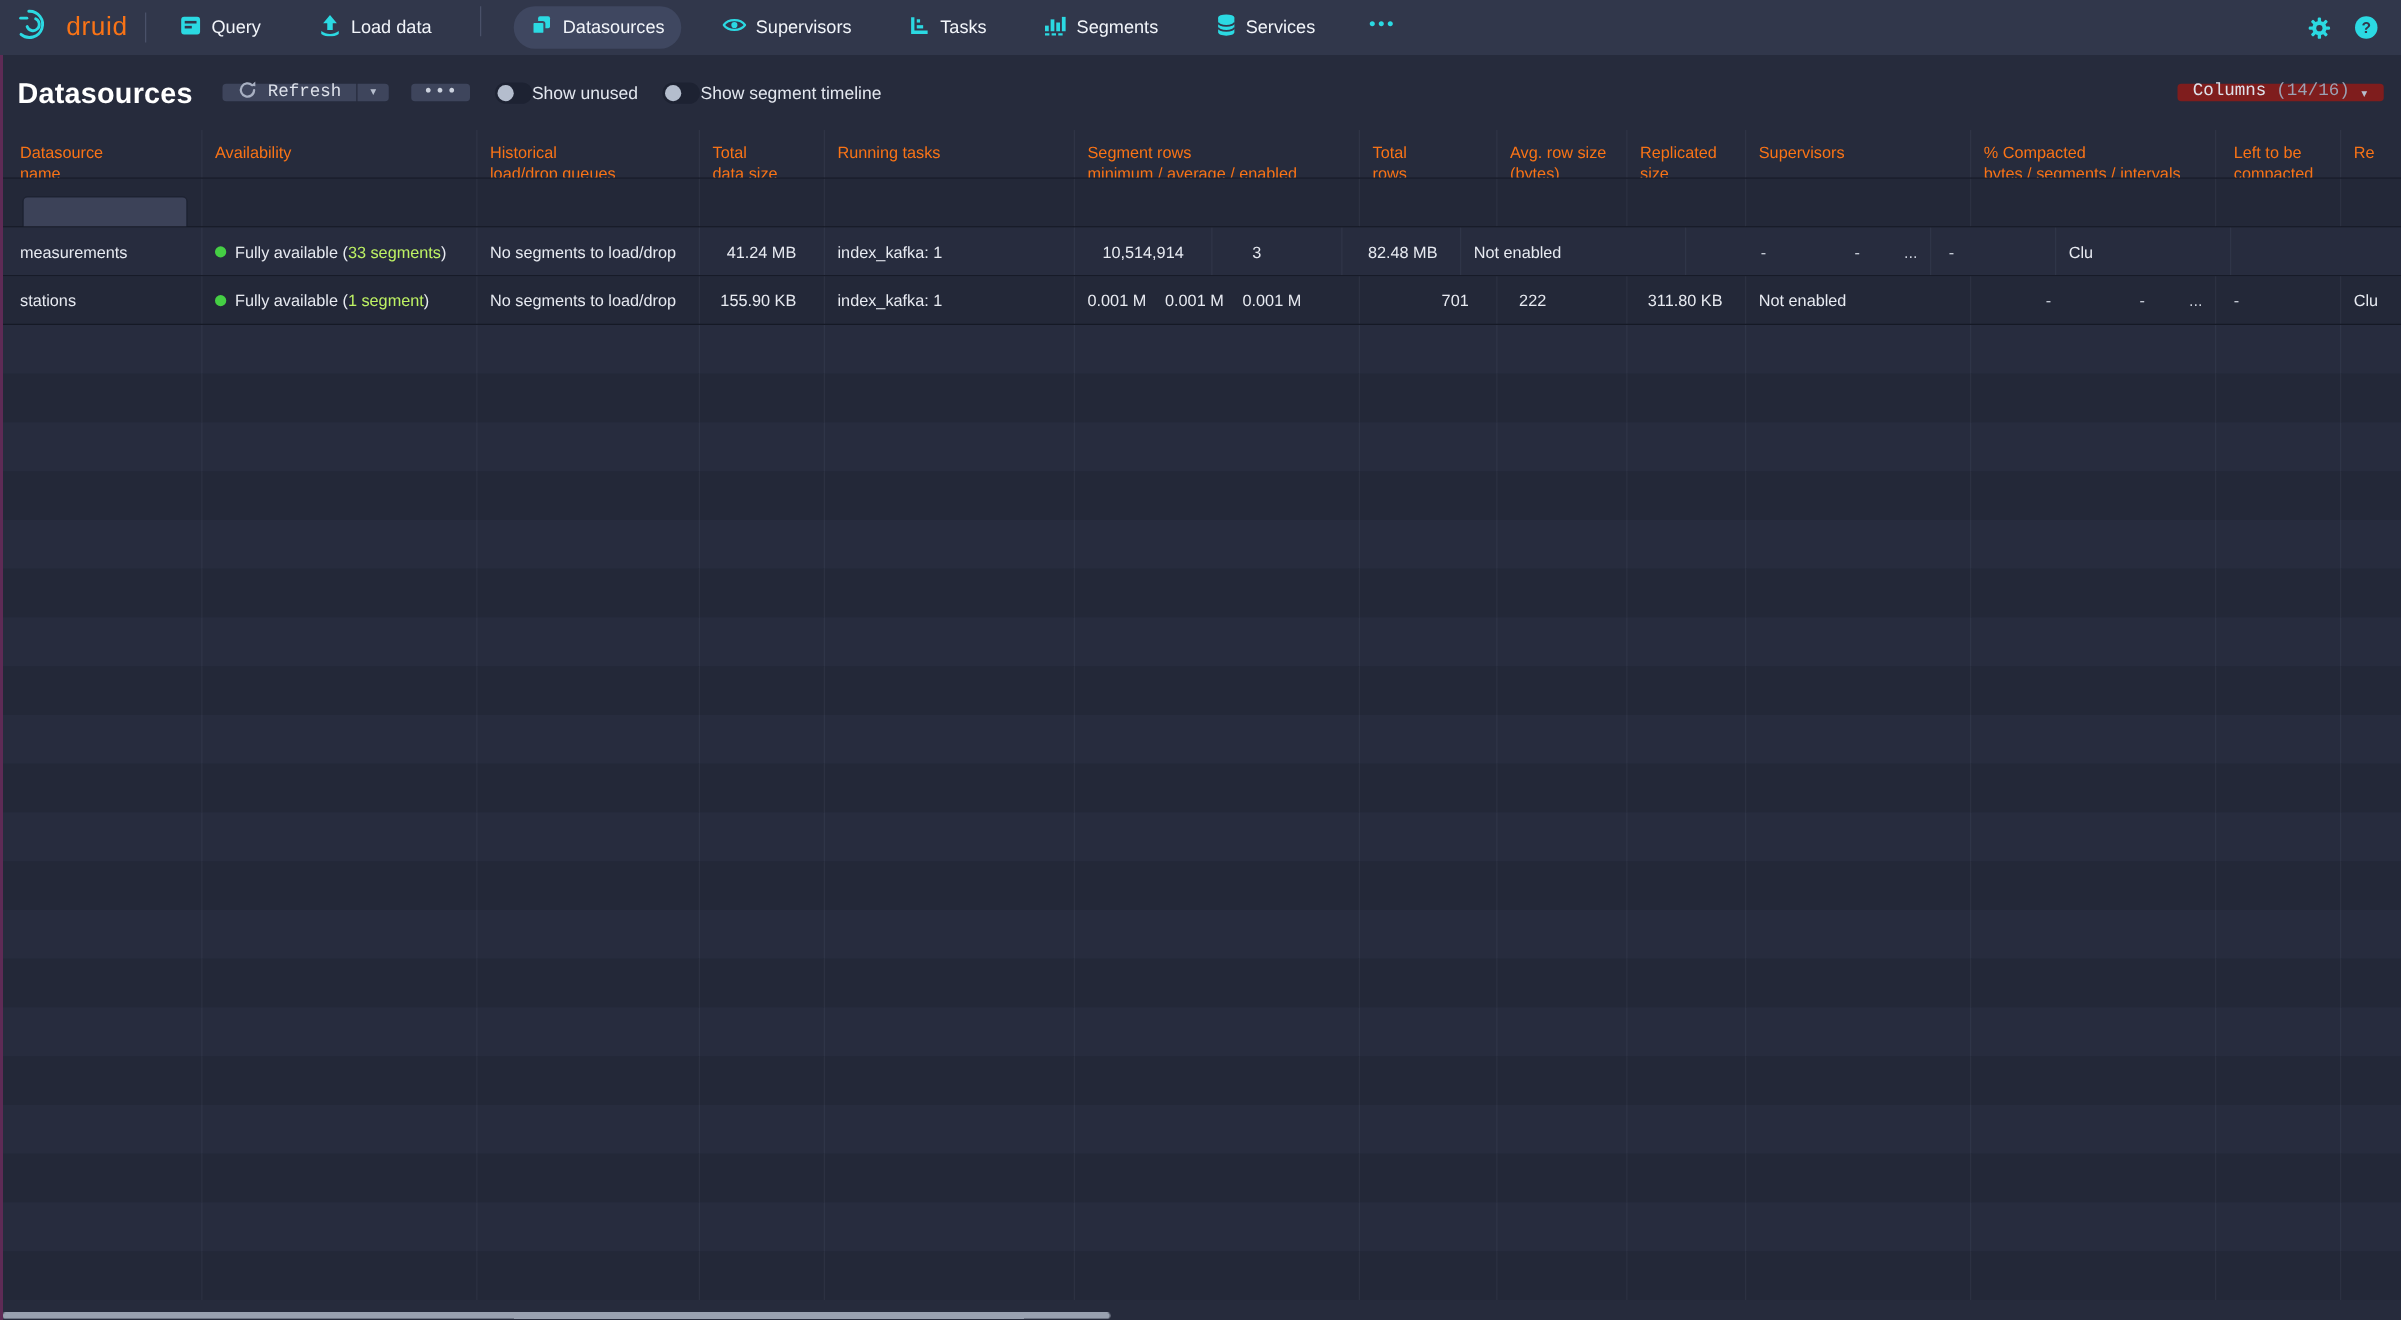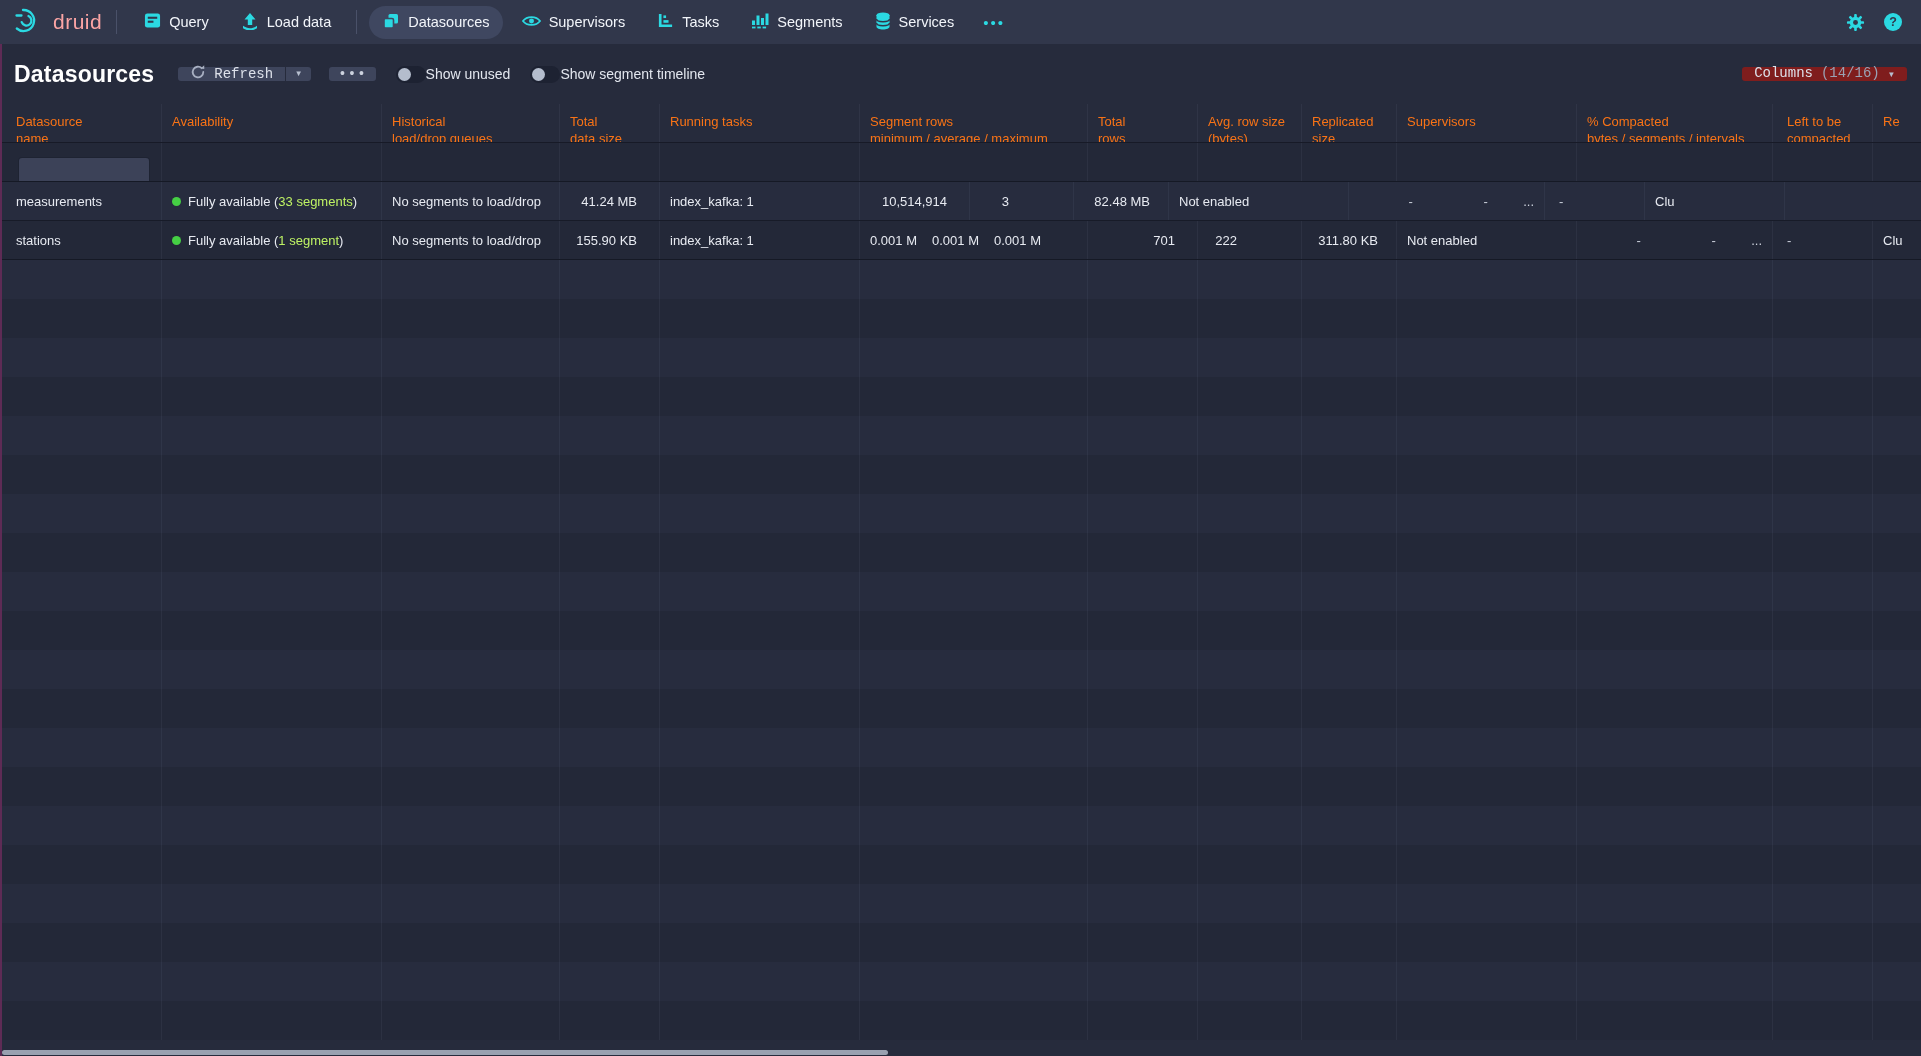--- a/index.html
+++ b/index.html
@@ -3,23 +3,23 @@
 <meta charset="utf-8">
 <style>
   * { box-sizing: border-box; margin: 0; padding: 0; }
   html,body { width:1921px; height:1056px; overflow:hidden; background:#262b3c;
     font-family:"Liberation Sans", sans-serif; }
 
   
   .navbar { height:44px; background:#31374b; display:flex; align-items:center;
     padding:0 14px; color:#f2f5fa; position:relative; z-index:10; }
   .logo { display:flex; align-items:center; gap:9px; cursor:pointer; }
-  .logo-text { font-size:21px; font-weight:500; letter-spacing:.5px; color:#fca5a5; }
+  .logo-text { font-size:21px; font-weight:500; letter-spacing:.5px; color:#f97316; }
   .nav-divider { width:1px; height:24px; background:#4a5169; margin:0 14px; }
-  .nav-items { display:flex; align-items:center; gap:6px; }
+  .nav-items { display:flex; gap:20px; }
   .nav-item { display:flex; align-items:center; gap:8px; padding:6px 13px;
     border-radius:17px; font-size:14.5px; cursor:pointer; white-space:nowrap; }
   .nav-item.active { background:#3f4760; }
   .nav-more { color:#2bd9e2; font-size:15px; letter-spacing:2px; padding:6px 10px;
     cursor:pointer; }
   .nav-right { margin-left:auto; display:flex; align-items:center; gap:18px;
     padding-right:4px; }
   .nav-right .iconbtn { cursor:pointer; display:flex; align-items:center; }
 
   
@@ -261,21 +261,21 @@
     <div class="th c4">
       <div>Total</div>
         <div>data size</div>
       </div>
     <div class="th c5">
       <div>Running tasks</div>
         <div></div>
       </div>
     <div class="th c6">
       <div>Segment rows</div>
-        <div>minimum / average / maximum</div>
+        <div>minimum / average / enabled</div>
       </div>
     <div class="th c7">
       <div>Total</div>
         <div>rows</div>
       </div>
     <div class="th c8">
       <div>Avg. row size</div>
         <div>(bytes)</div>
       </div>
     <div class="th c9">

